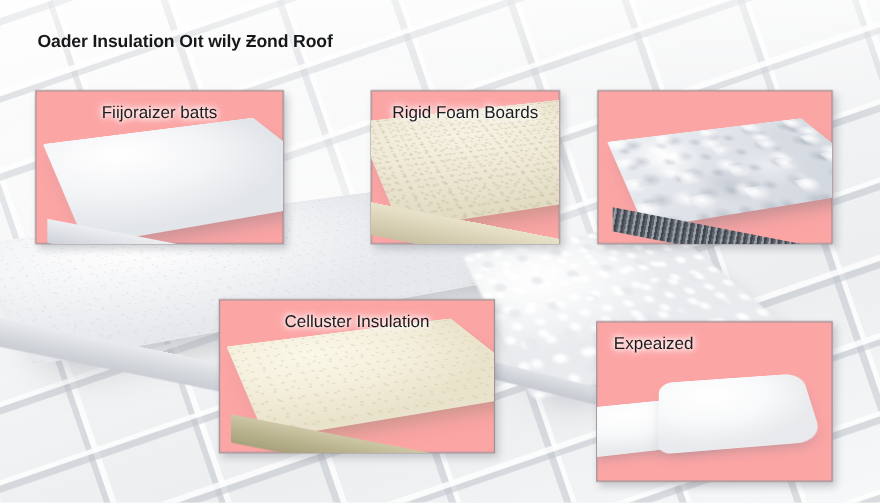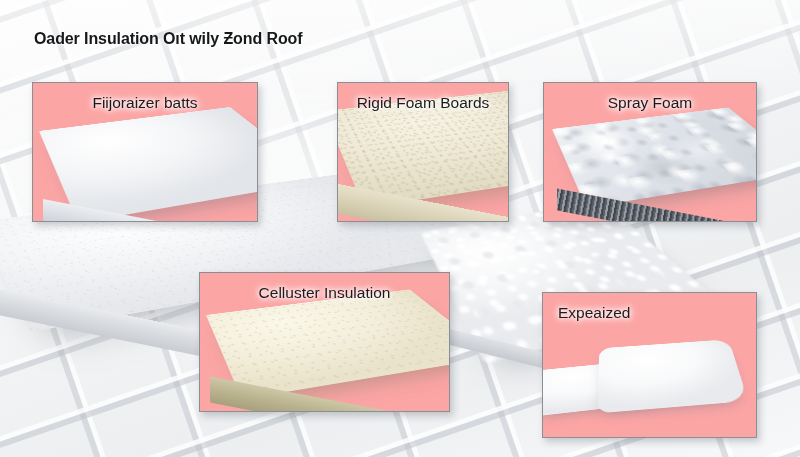--- a/index.html
+++ b/index.html
@@ -342,21 +342,20 @@
       <div class="side"></div>
     </div>
     <div class="card-label center">Rigid Foam Boards</div>
   </div>
 
   <div class="card" id="card3">
     <div class="card-art slab" id="art3">
       <div class="face"></div>
       <div class="side"></div>
     </div>
-    <div class="card-label center">Spray Foam</div>
   </div>
 
   <div class="card" id="card4">
     <div class="card-art slab" id="art4">
       <div class="face"></div>
       <div class="side"></div>
     </div>
     <div class="card-label center">Celluster Insulation</div>
   </div>
 

